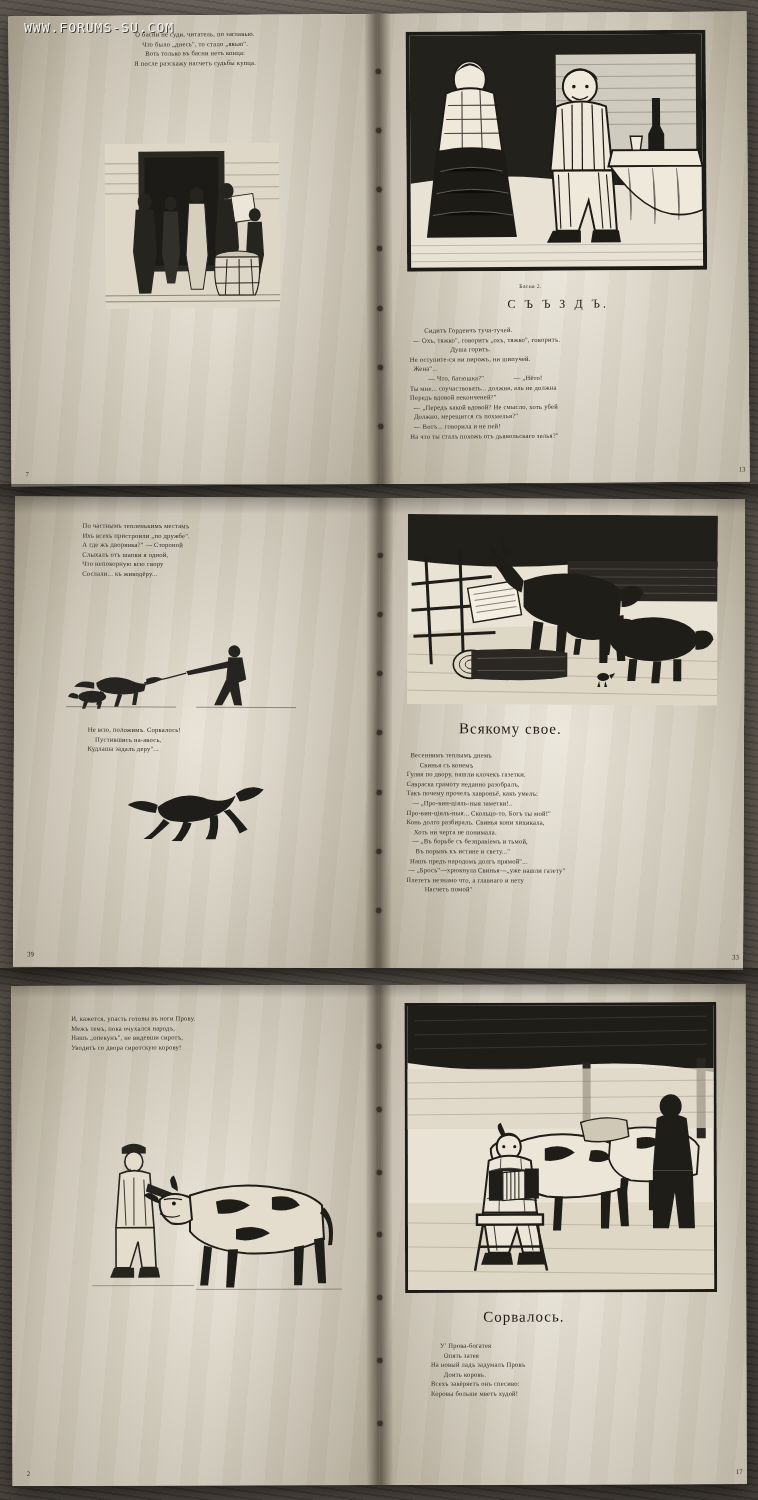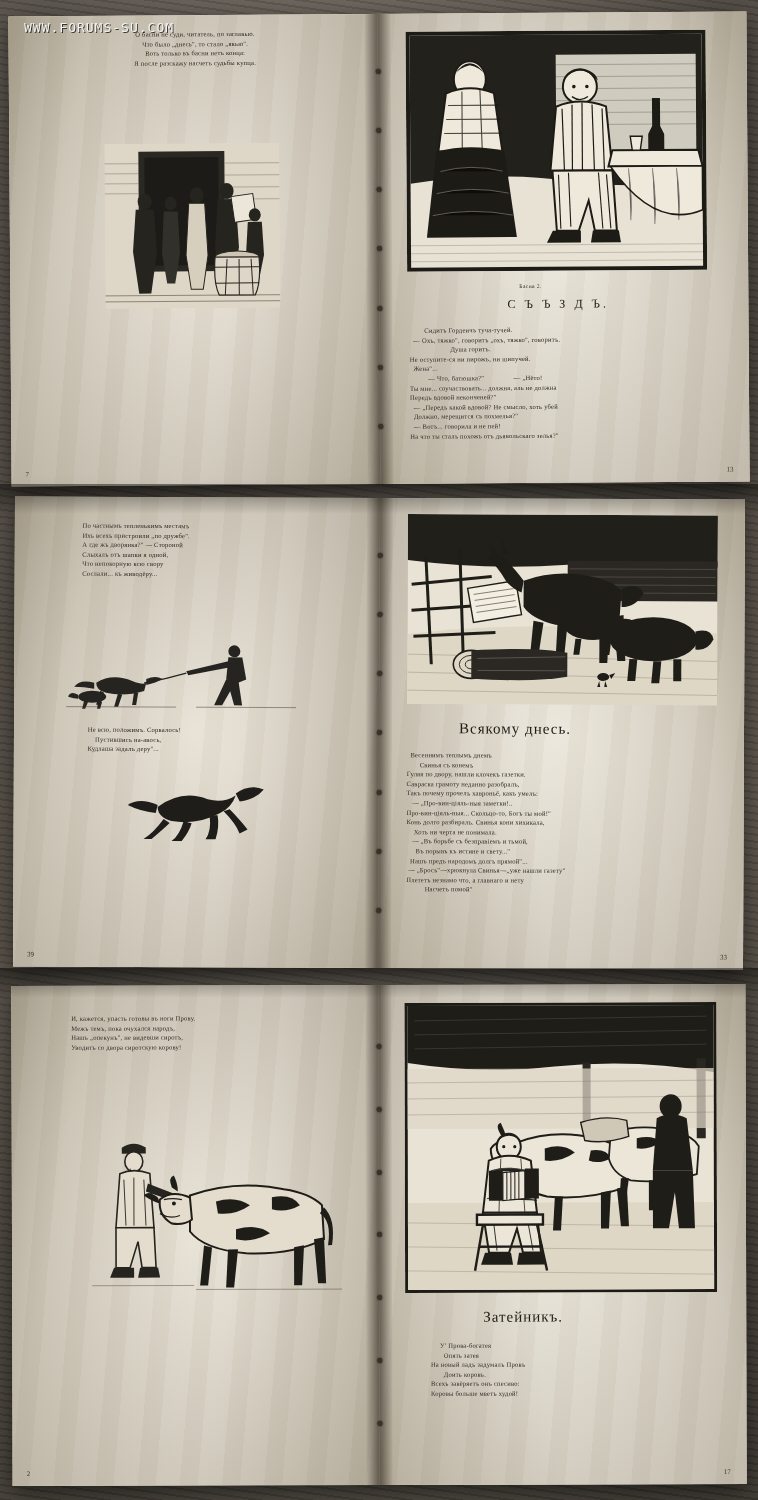--- a/index.html
+++ b/index.html
@@ -136,21 +136,21 @@
     font-family: Liberation Serif, serif;
   }
   .page-num {
     position: absolute;
     bottom: 8px;
     font-size: 7px;
     color: #3a352c;
     z-index: 4;
   }
   .pn-left  { left: 14px; }
-  .pn-right { right: 16px; margin-top: 26px; }
+  .pn-right { right: 4px; margin-top: 26px; }
 
   
   .illus {
     position: absolute;
     z-index: 3;
   }
   .illus svg { display: block; width: 100%; height: 100%; }
 
   
   .gap-shadow {
@@ -506,21 +506,21 @@
 
           <g fill="#1f1d18">
             <ellipse cx="196" cy="162" rx="6" ry="4"></ellipse>
             <path d="M202 160 L208 158 L204 164 Z"></path>
             <path d="M192 166 L190 172 L193 172 Z"></path>
             <path d="M198 166 L197 172 L200 172 Z"></path>
           </g>
         </svg>
       </div>
 
-      <div class="fable-title" style="left:80px; top:222px; font-size:15px; letter-spacing:1px;">Всякому днесь.</div>
+      <div class="fable-title" style="left:80px; top:222px; font-size:15px; letter-spacing:1px;">Всякому свое.</div>
       <div class="verse" style="left:26px; top:252px;">   Весеннимъ теплымъ днемъ
         Свинья съ конемъ
  Гуляя по двору, нашли клочекъ газетки.
  Савраска грамоту неданно разобралъ,
  Такъ почему прочелъ хавроньё, какъ умелъ:
     — „Про-вин-ціяль-ныя заметки!..
  Про-вин-ціяль-ныя... Скольцо-то, Богъ ты мой!"
  Конь долго разбиралъ. Свинья кони хихикала,
      Хоть ни черта не понимала.
     — „Въ борьбе съ безправіемъ и тьмой,
@@ -704,21 +704,21 @@
             <g fill="none" stroke="#1f1d18" stroke-width="2.4">
               <rect x="72" y="212" width="66" height="10" fill="#ece6d8"></rect>
               <line x1="78" y1="222" x2="70" y2="268"></line>
               <line x1="132" y1="222" x2="142" y2="268"></line>
               <line x1="74" y1="244" x2="138" y2="244"></line>
             </g>
           </g>
         </svg>
       </div>
 
-      <div class="fable-title" style="left:104px; top:324px; font-size:15px; letter-spacing:1px;">Затейникъ.</div>
+      <div class="fable-title" style="left:104px; top:324px; font-size:15px; letter-spacing:1px;">Сорвалось.</div>
       <div class="verse" style="left:46px; top:356px;">        У' Прова-богатея
           Опять затея
    На новый ладъ задумалъ Провъ
           Доить коровъ.
    Всехъ завёряетъ онъ спесиво:
    Коровы больше мветъ худой!</div>
 
       <div class="page-num pn-right">17</div>
     </div>
 

